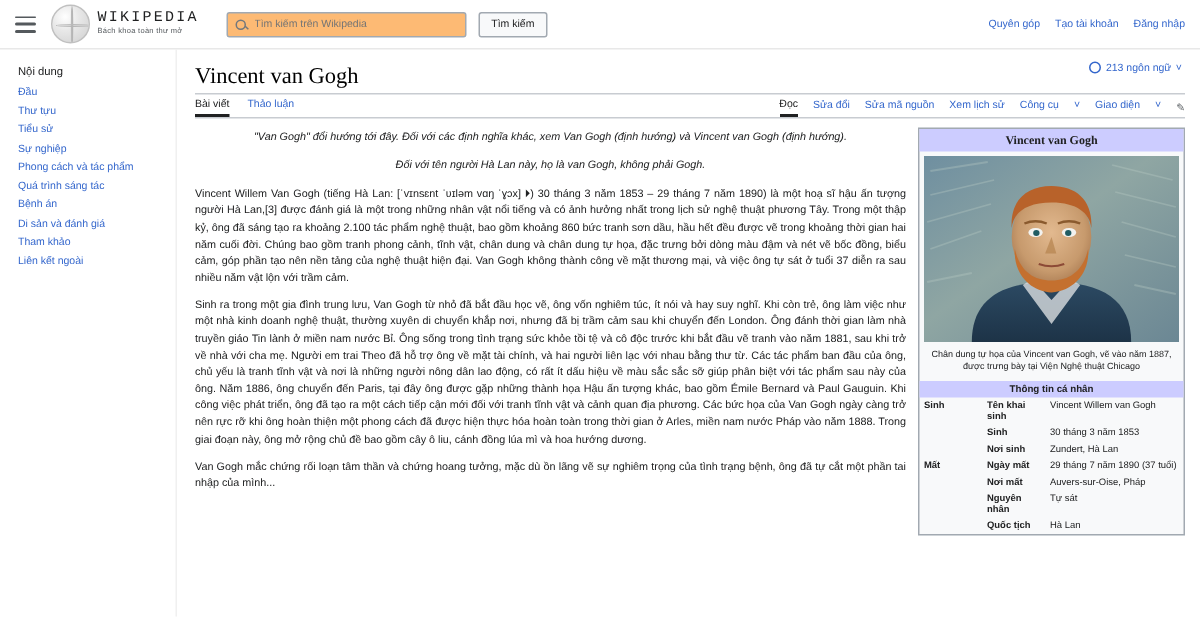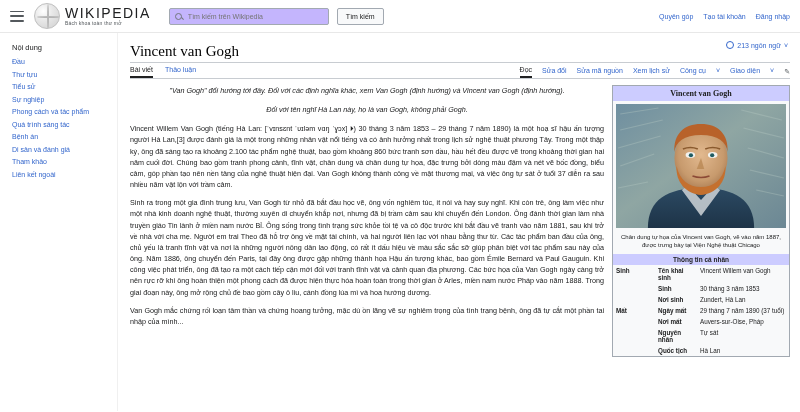--- a/index.html
+++ b/index.html
@@ -28,30 +28,30 @@
     background: radial-gradient(circle at 35% 30%, #ffffff 0%, #e8e8e8 40%, #cfcfcf 100%);
     border: 1px solid #c0c0c0;
     position: relative; overflow:hidden;
   }
   .globe:before, .globe:after {
     content:""; position:absolute; border:0.5px solid #b5b5b5; border-radius:50%;
   }
   .globe:before { left:50%; top:0; width:0; height:100%; border-left:0.5px solid #b9b9b9;}
   .globe:after { left:2px; right:2px; top:50%; height:0; width:22px; border-top:0.5px solid #b9b9b9;}
   .wordmark { line-height: 1.05; }
-  .wordmark .wm1 { font-family: Liberation Sans, sans-serif; font-size: 14px; letter-spacing: 1.5px; color:#202122;}
+  .wordmark .wm1 { font-family: Liberation Mono, monospace; font-size: 10px; letter-spacing: 1.5px; color:#202122;}
   .wordmark .wm2 { font-size: 5px; color:#54595d; letter-spacing: .2px;}
   .search-box {
     flex: 0 0 160px;
     height: 17px;
     border: 1px solid #a2a9b1;
     border-radius: 2px;
     display: flex; align-items: center;
     padding: 0 5px; gap:4px;
-    background: #c4b5fd;
+    background: #fdba74;
   }
   .search-box input {
     border: none; outline: none; font-size: 7px; width: 100%;
     font-family: "Liberation Sans", sans-serif; color:#54595d; background:transparent;
   }
   .mag { width:7px;height:7px;border:1px solid #72777d;border-radius:50%;position:relative;flex:none;}
   .mag:after{content:"";position:absolute;width:3px;height:1px;background:#72777d;transform:rotate(45deg);right:-3px;bottom:0px;}
   .search-btn {
     margin-left: 8px; height: 17px; padding: 0 8px;
     border: 1px solid #a2a9b1; border-radius: 2px; background:#f8f9fa;
@@ -169,21 +169,21 @@
         <div class="tab">˅</div>
         <div class="tab">Giao diện</div>
         <div class="tab">˅</div>
         <div class="pencil">✎</div>
       </div>
     </div>
 
     <div class="article">
       <div class="col-text">
         <p class="quote">"Van Gogh" đổi hướng tới đây. Đối với các định nghĩa khác, xem Van Gogh (định hướng) và Vincent van Gogh (định hướng).</p>
-        <p class="quote">Đối với tên nghĩ Hà Lan này, họ là van Gogh, không phải Gogh.</p>
+        <p class="quote">Đối với tên người Hà Lan này, họ là van Gogh, không phải Gogh.</p>
         <p>Vincent Willem Van Gogh (tiếng Hà Lan: [ˈvɪnsɛnt ˈʋɪləm vɑŋ ˈɣɔx] ⏵) 30 tháng 3 năm 1853 – 29 tháng 7 năm 1890) là một hoạ sĩ hậu ấn tượng người Hà Lan,[3] được đánh giá là một trong những nhân vật nổi tiếng và có ảnh hưởng nhất trong lịch sử nghệ thuật phương Tây. Trong một thập kỷ, ông đã sáng tạo ra khoảng 2.100 tác phẩm nghệ thuật, bao gồm khoảng 860 bức tranh sơn dầu, hầu hết đều được vẽ trong khoảng thời gian hai năm cuối đời. Chúng bao gồm tranh phong cảnh, tĩnh vật, chân dung và chân dung tự họa, đặc trưng bởi dòng màu đậm và nét vẽ bốc đồng, biểu cảm, góp phần tạo nên nền tảng của nghệ thuật hiện đại. Van Gogh không thành công về mặt thương mại, và việc ông tự sát ở tuổi 37 diễn ra sau nhiều năm vật lộn với trầm cảm.</p>
         <p>Sinh ra trong một gia đình trung lưu, Van Gogh từ nhỏ đã bắt đầu học vẽ, ông vốn nghiêm túc, ít nói và hay suy nghĩ. Khi còn trẻ, ông làm việc như một nhà kinh doanh nghệ thuật, thường xuyên di chuyển khắp nơi, nhưng đã bị trầm cảm sau khi chuyển đến London. Ông đánh thời gian làm nhà truyền giáo Tin lành ở miền nam nước Bỉ. Ông sống trong tình trạng sức khỏe tồi tệ và cô độc trước khi bắt đầu vẽ tranh vào năm 1881, sau khi trở về nhà với cha mẹ. Người em trai Theo đã hỗ trợ ông về mặt tài chính, và hai người liên lạc với nhau bằng thư từ. Các tác phẩm ban đầu của ông, chủ yếu là tranh tĩnh vật và nơi là những người nông dân lao động, có rất ít dấu hiệu về màu sắc sắc sỡ giúp phân biệt với tác phẩm sau này của ông. Năm 1886, ông chuyển đến Paris, tại đây ông được gặp những thành họa Hậu ấn tượng khác, bao gồm Émile Bernard và Paul Gauguin. Khi công việc phát triển, ông đã tạo ra một cách tiếp cận mới đối với tranh tĩnh vật và cảnh quan địa phương. Các bức họa của Van Gogh ngày càng trở nên rực rỡ khi ông hoàn thiện một phong cách đã được hiện thực hóa hoàn toàn trong thời gian ở Arles, miền nam nước Pháp vào năm 1888. Trong giai đoạn này, ông mở rộng chủ đề bao gồm cây ô liu, cánh đồng lúa mì và hoa hướng dương.</p>
         <p>Van Gogh mắc chứng rối loạn tâm thần và chứng hoang tưởng, mặc dù ồn lãng vẽ sự nghiêm trọng của tình trạng bệnh, ông đã tự cắt một phần tai nhập của mình...</p>
       </div>
 
       <div class="infobox">
         <div class="ib-title">Vincent van Gogh</div>
         <div class="ib-img">
           <svg class="portrait" viewBox="0 0 160 124" preserveAspectRatio="none">
             <defs>

